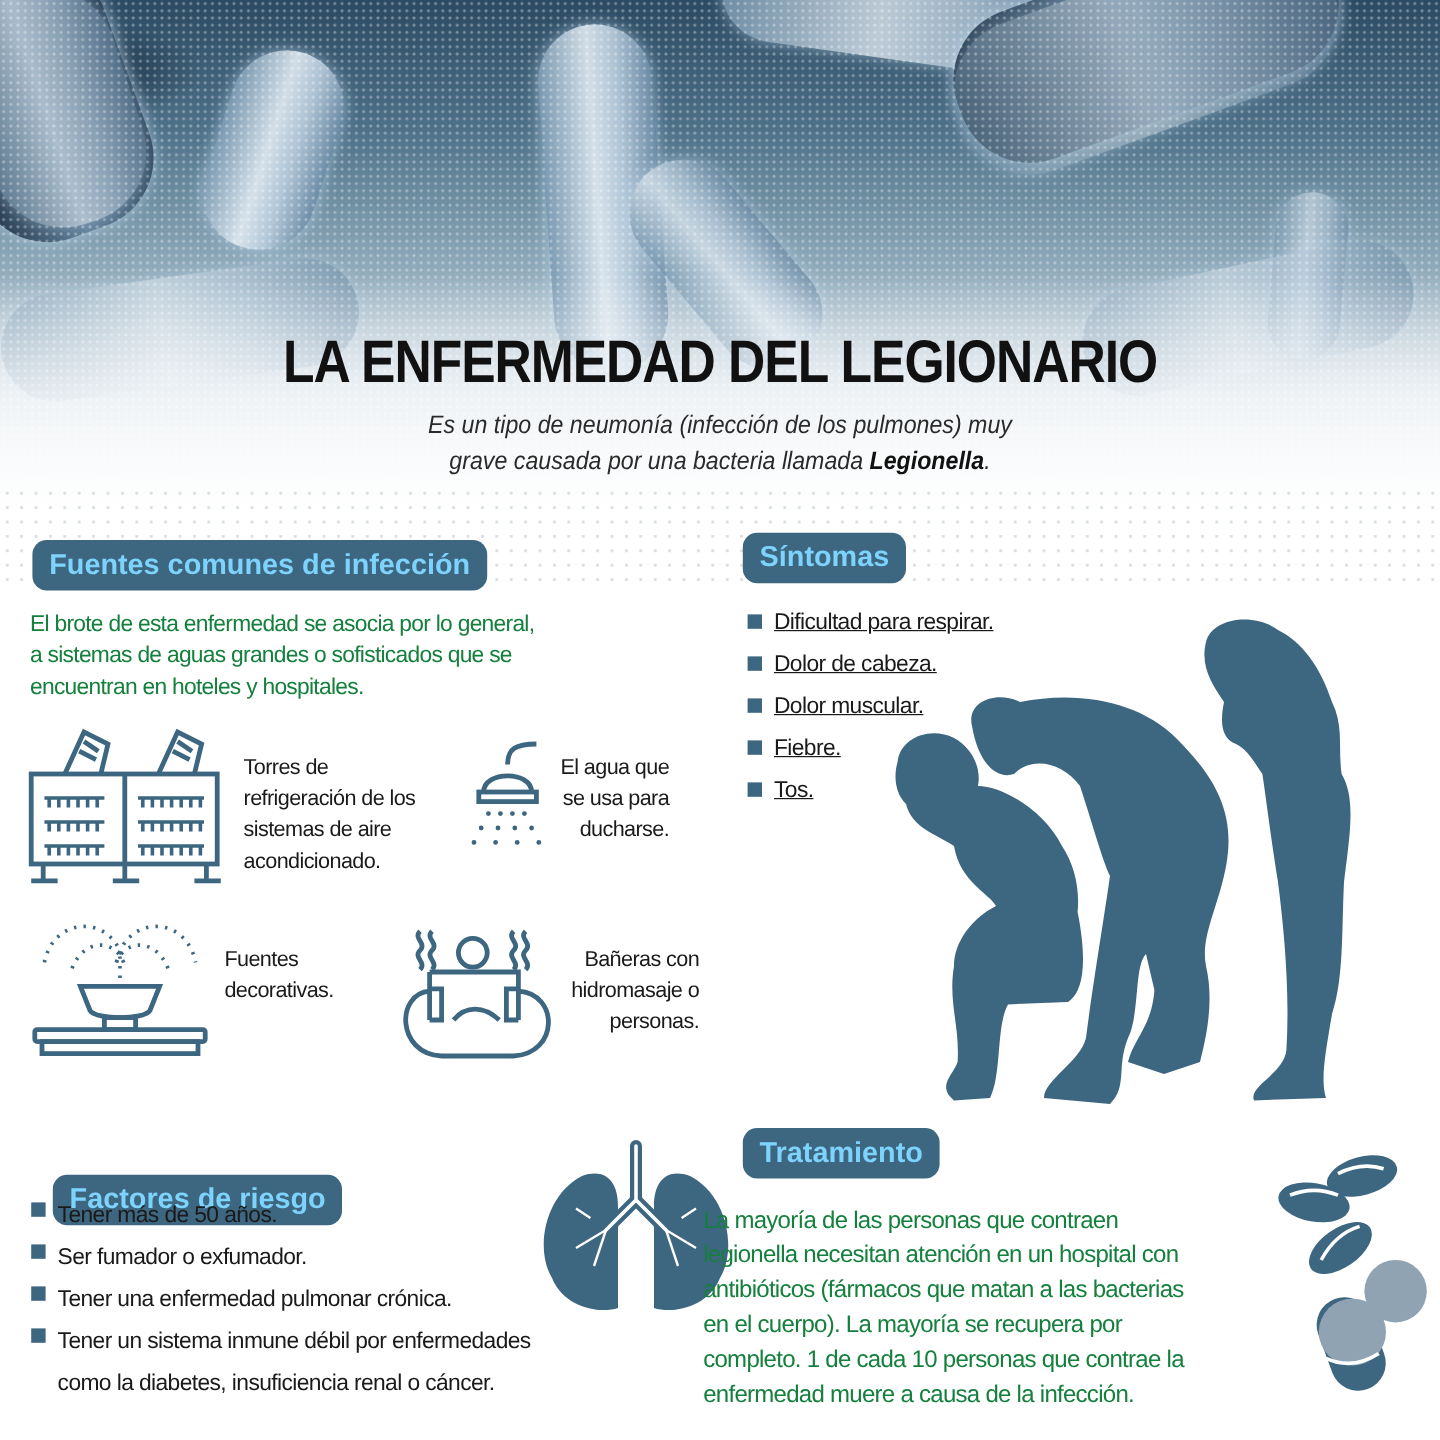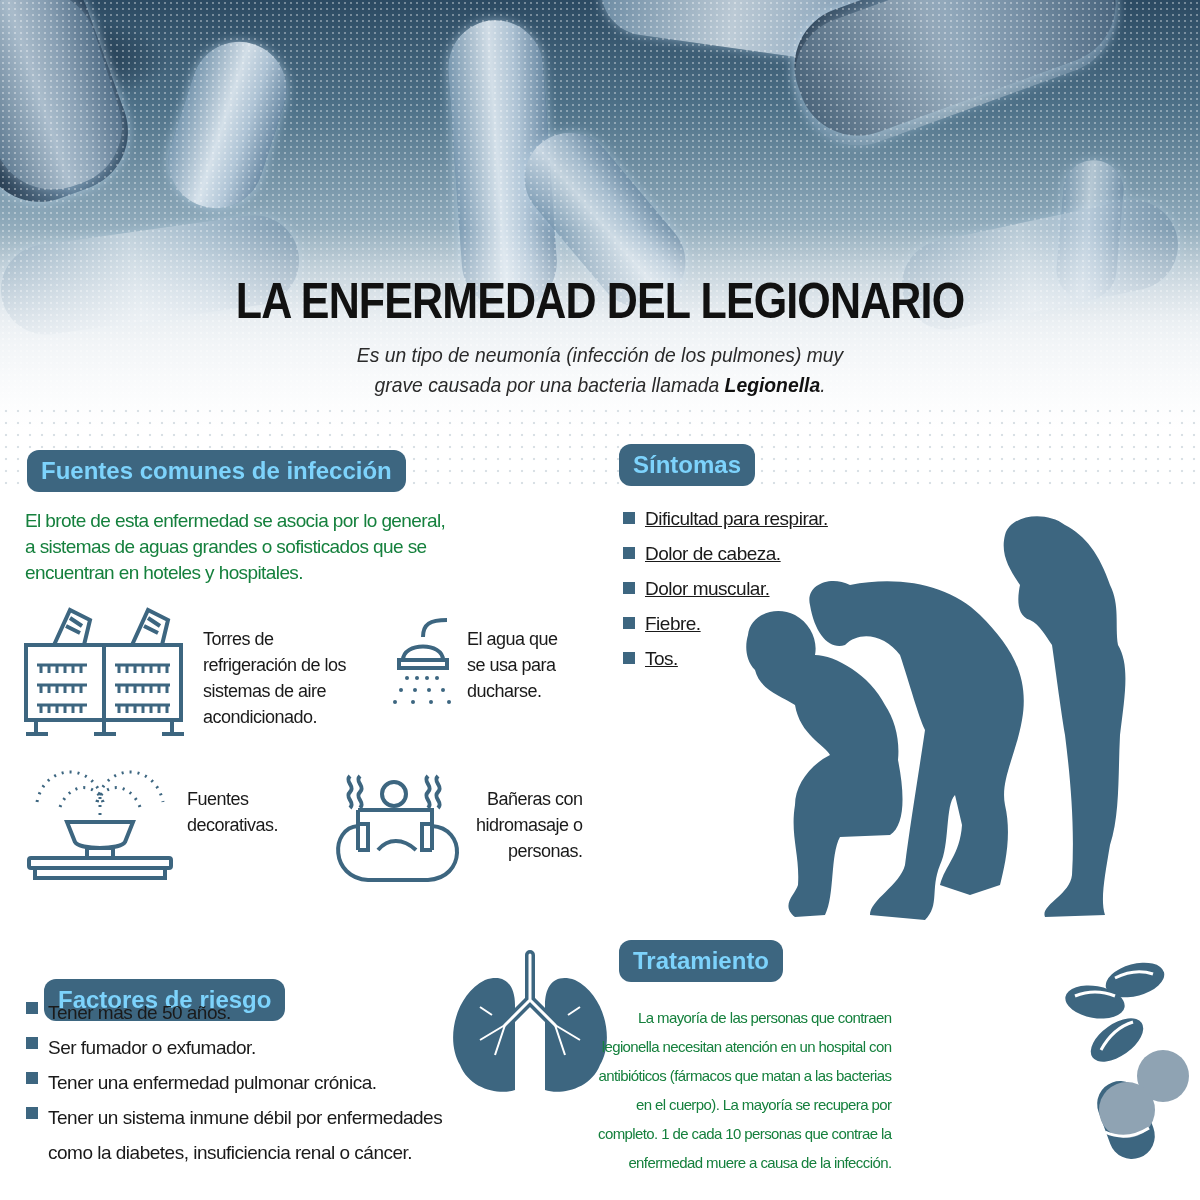--- a/index.html
+++ b/index.html
@@ -147,21 +147,21 @@
         <circle cx="30" cy="78" r="2"></circle>
         <circle cx="44" cy="78" r="2"></circle>
         <circle cx="58" cy="78" r="2"></circle>
       <circle cx="10" cy="90" r="2"></circle>
         <circle cx="28" cy="90" r="2"></circle>
         <circle cx="46" cy="90" r="2"></circle>
         <circle cx="64" cy="90" r="2"></circle>
     </g>
   </svg>
 </div>
-<div class="item-label" style="left:467px;top:626px;">
+<div class="item-label" style="left:467px;top:626px;text-align:right;">
   <div>El agua que</div>
   <div>se usa para</div>
   <div>ducharse.</div>
 </div>
 
 <div class="icon" style="left:25px;top:762px;">
   <svg width="150" height="120" viewBox="0 0 150 120" fill="none" stroke="#3d6680" stroke-width="4">
     <g stroke-dasharray="2 6" stroke-width="3">
       <path d="M12 40 C20 0 70 0 78 40"></path>
       <path d="M72 40 C80 0 130 0 138 40"></path>
@@ -237,21 +237,21 @@
     <path d="M90 10 V55 L65 80 M90 55 L115 80" stroke="#ffffff" stroke-width="3" stroke-linecap="round"></path>
     <g stroke="#ffffff" stroke-width="2" fill="none">
       <path d="M65 80 L40 95 M65 80 L55 110 M52 70 L40 62"></path>
       <path d="M115 80 L140 95 M115 80 L125 110 M128 70 L140 62"></path>
     </g>
   </svg>
 </div>
 
 <div class="badge" style="left:619px;top:940px;">Tratamiento</div>
 
-<div class="para" style="left:598px;top:1003px;font-size:15px;line-height:29px;text-align:right;">
+<div class="para" style="left:586px;top:1003px;font-size:20px;line-height:29px;">
   <div>La mayoría de las personas que contraen</div>
   <div>legionella necesitan atención en un hospital con</div>
   <div>antibióticos (fármacos que matan a las bacterias</div>
   <div>en el cuerpo). La mayoría se recupera por</div>
   <div>completo. 1 de cada 10 personas que contrae la</div>
   <div>enfermedad muere a causa de la infección.</div>
 </div>
 
 <div class="icon" style="left:1065px;top:960px;">
   <svg width="135" height="210" viewBox="0 0 135 210">

